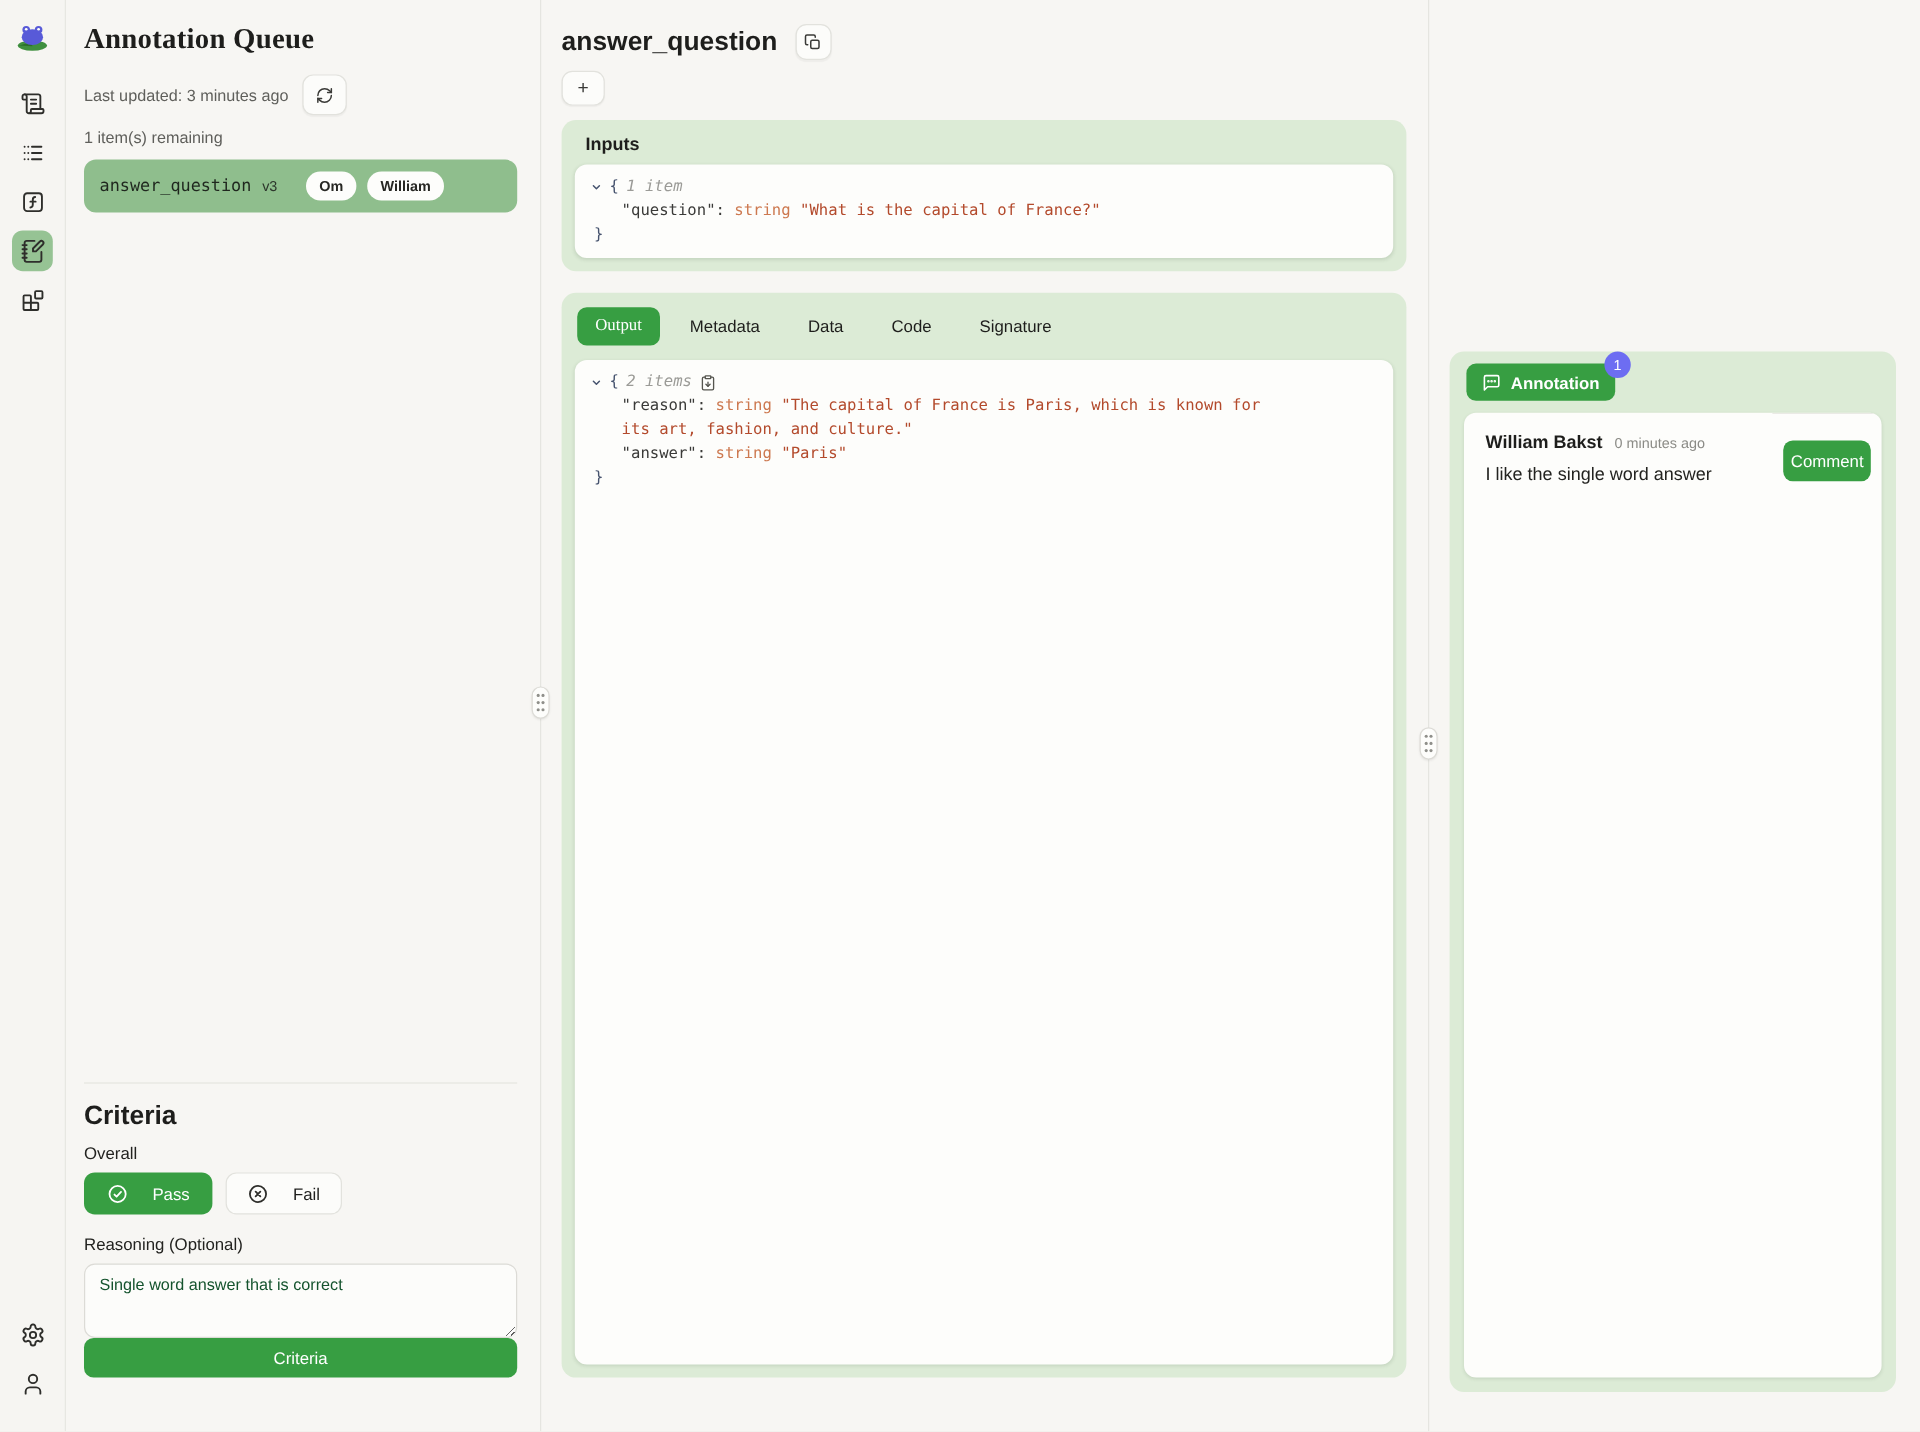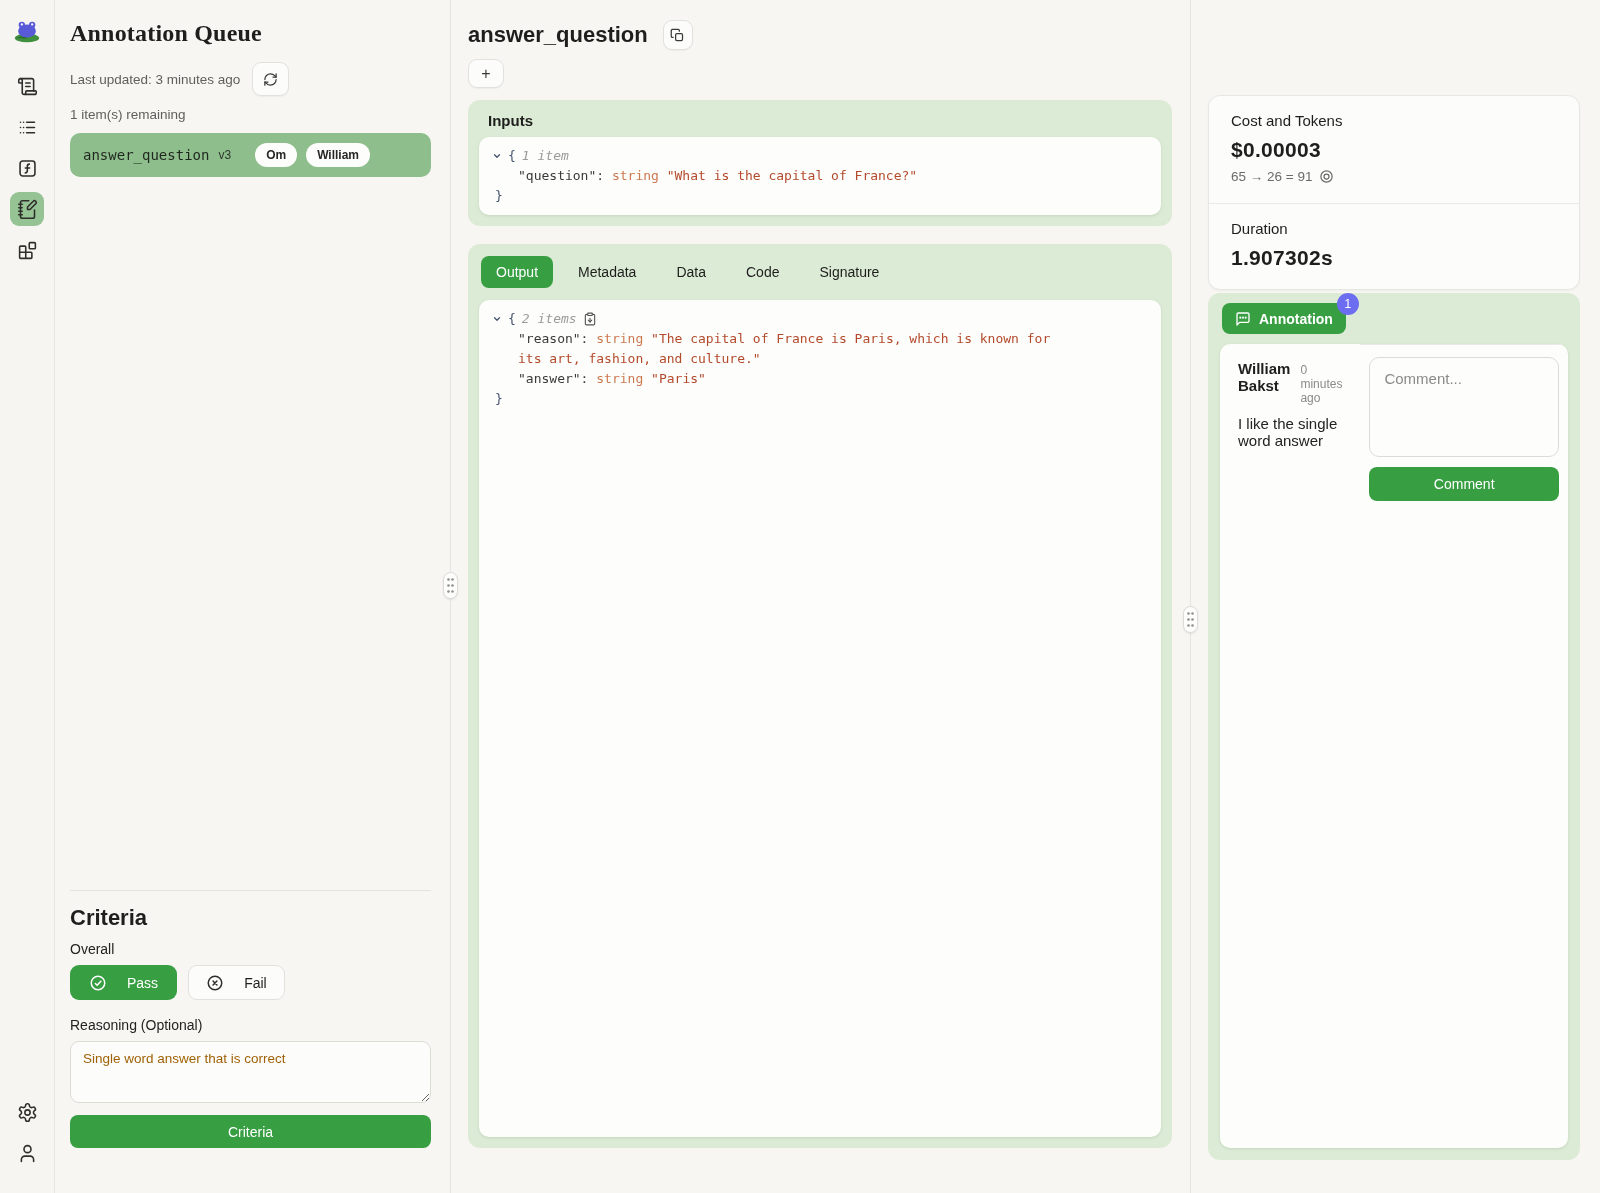--- a/index.html
+++ b/index.html
@@ -56,22 +56,22 @@
   .field-label { font-size:14px; color:#232320; margin:0 0 8px; }
   .pf-row { display:flex; gap:11px; margin-bottom:17px; }
   .pass-btn, .fail-btn {
     display:flex; align-items:center; gap:20px; height:35px; border-radius:9px;
     font-size:14px; font-family:inherit; cursor:pointer;
   }
   .pass-btn { background:var(--accent); color:#fff; border:none; padding:0 19px; }
   .fail-btn { background:#fcfcfa; color:#1e1e1c; border:1px solid #e2e2dd; padding:0 17px; }
   .reasoning-input {
     width:100%; height:62px; border:1px solid #dcdbd6; border-radius:9px;
-    padding:9px 12px; font-size:13.5px; font-family:inherit; color:#a16207;
-    background:#fcfcfa; margin-bottom:12px; resize:both;
+    padding:9px 12px; font-size:13.5px; font-family:inherit; color:#14532d;
+    background:#fcfcfa; margin-bottom:0; resize:both;
   }
   .annotate-btn {
     width:100%; height:33px; background:var(--accent); color:#fff; border:none;
     border-radius:8px; font-size:14px; font-family:inherit; cursor:pointer;
   }
 
   
   .vdiv { position:absolute; top:0; width:1px; height:1193px; background:#e5e5e0; }
   .grip {
     position:absolute; width:15px; height:27px; background:#fdfdfb;
@@ -85,21 +85,21 @@
   .trace-header { display:flex; align-items:center; gap:15px; margin-bottom:9px; }
   .trace-title { font-size:22px; font-weight:bold; margin:0; }
   .copy-btn { width:30px; height:30px; }
   .add-btn { width:36px; height:29px; margin-bottom:12px; font-size:16px; align-self:flex-start; }
   .inputs-card { background:var(--panel-green); border-radius:12px; padding:10px 11px 11px; margin-bottom:18px; }
   .section-label { font-size:15px; font-weight:bold; margin:2px 0 8px 9px; }
   .json-card { background:var(--card); border-radius:10px; padding:9px 13px; box-shadow:0 1px 3px rgba(50,70,50,.13); }
   .tabs-card { background:var(--panel-green); border-radius:12px; padding:11px; flex:1; display:flex; flex-direction:column; }
   .tabs-row { display:flex; align-items:center; gap:10px; margin:1px 0 12px 2px; }
   .tab { font-size:14px; padding:8px 15px; border-radius:8px; cursor:pointer; background:transparent; border:none; font-family:inherit; color:#1e1e1c; }
-  .tab.active { background:var(--accent); color:#fff; }
+  .tab.active { background:var(--accent); color:#fff;font-family:Liberation Serif, serif; }
   .tabs-card .json-card { flex:1; }
 
   .json { font-family:"DejaVu Sans Mono", monospace; font-size:13px; line-height:20px; color:#46536e; }
   .json-row { display:flex; align-items:center; gap:6px; }
   .json-chev { display:flex; align-items:center; cursor:pointer; }
   .json-count { color:#9b9b97; font-style:italic; }
   .json-copy { display:flex; align-items:center; cursor:pointer; color:#55554f; }
   .json-entry { padding-left:26px; max-width:560px; }
   .json-key { color:#3a3a38; }
   .json-type { color:#cd7950; }
@@ -382,37 +382,20 @@
         <div class="json-entry">
           <span class="json-key">"answer":</span>
           <span class="json-type">string</span>
           <span class="json-str">"Paris"</span>
         </div>
         <div class="json-close">}</div>
       </div>
     </div>
   </div>
 
-  <div class="metrics-card">
-    <div class="metrics-section">
-      <div class="metric-label">Cost and Tokens</div>
-      <div class="metric-value">$0.00003</div>
-      <div class="tokens-row">
-        <span>65 → 26 = 91</span>
-        <svg width="15" height="15" viewBox="0 0 24 24" fill="none" stroke="#6c6c67" stroke-width="2">
-          <circle cx="12" cy="12" r="9"></circle>
-            <circle cx="12" cy="12" r="4"></circle>
-        </svg>
-      </div>
-    </div>
-    <div class="metrics-section">
-      <div class="metric-label">Duration</div>
-      <div class="metric-value">1.907302s</div>
-    </div>
-  </div>
 
   <div class="discussion-panel">
     <div class="discussion-btn-wrap">
       <button class="discussion-btn">
         <svg width="16" height="16" viewBox="0 0 24 24" fill="none" stroke="#fff" stroke-width="2" stroke-linecap="round" stroke-linejoin="round">
           <path d="M21 15a2 2 0 0 1-2 2H7l-4 4V5a2 2 0 0 1 2-2h14a2 2 0 0 1 2 2z"></path>
           <circle cx="8" cy="10" r="0.6" fill="#fff"></circle>
             <circle cx="12" cy="10" r="0.6" fill="#fff"></circle>
             <circle cx="16" cy="10" r="0.6" fill="#fff"></circle>
         </svg>
@@ -425,19 +408,18 @@
       <div class="comments">
         <div>
           <div class="comment-author-row">
             <span class="comment-author">William Bakst</span>
             <span class="comment-time">0 minutes ago</span>
           </div>
           <div class="comment-text">I like the single word answer</div>
         </div>
       </div>
       <div class="discussion-footer">
-        <textarea class="comment-input" placeholder="Comment..." style=""></textarea>
         <button class="comment-submit">Comment</button>
       </div>
     </div>
   </div>
 
 </div>
 
 </body></html>

